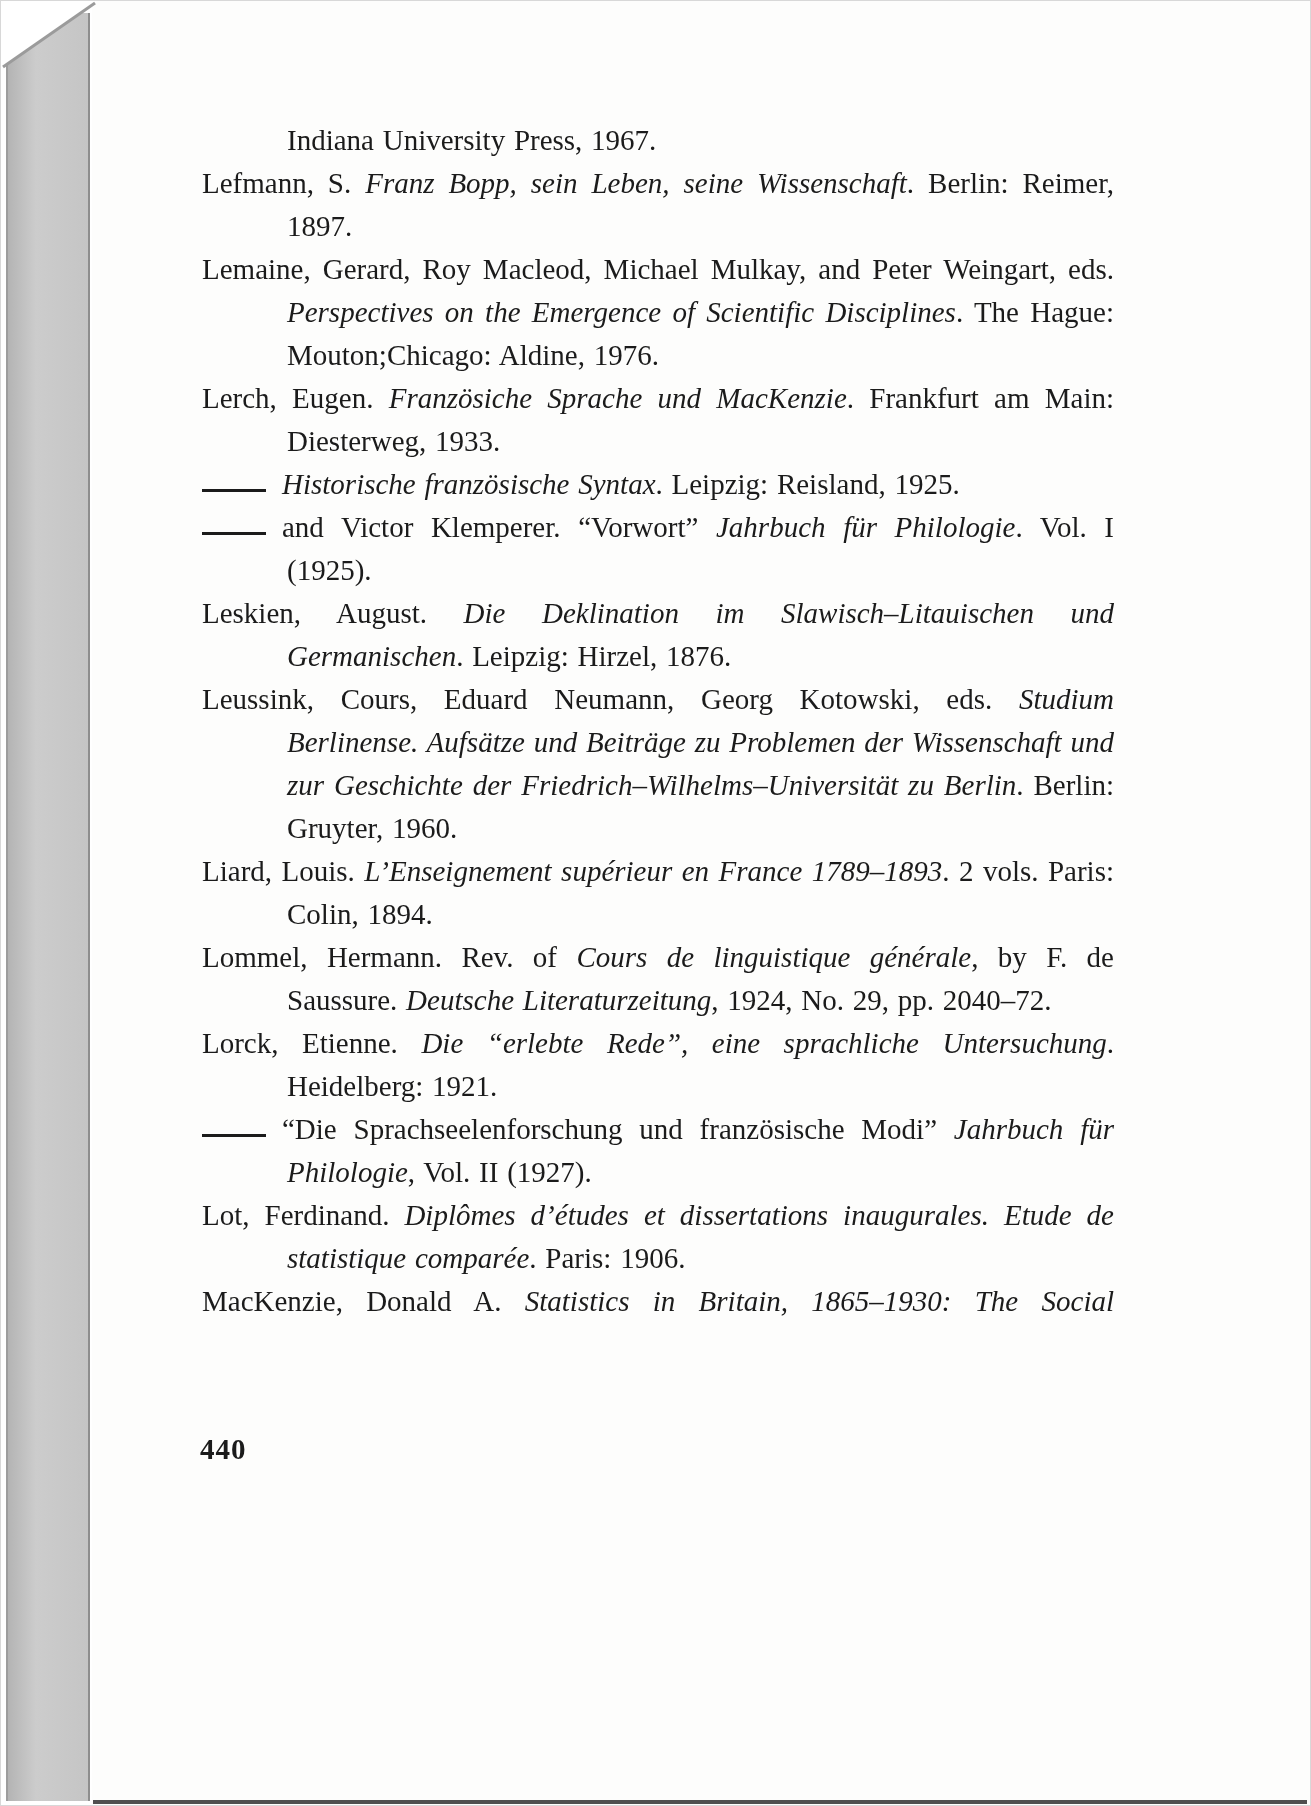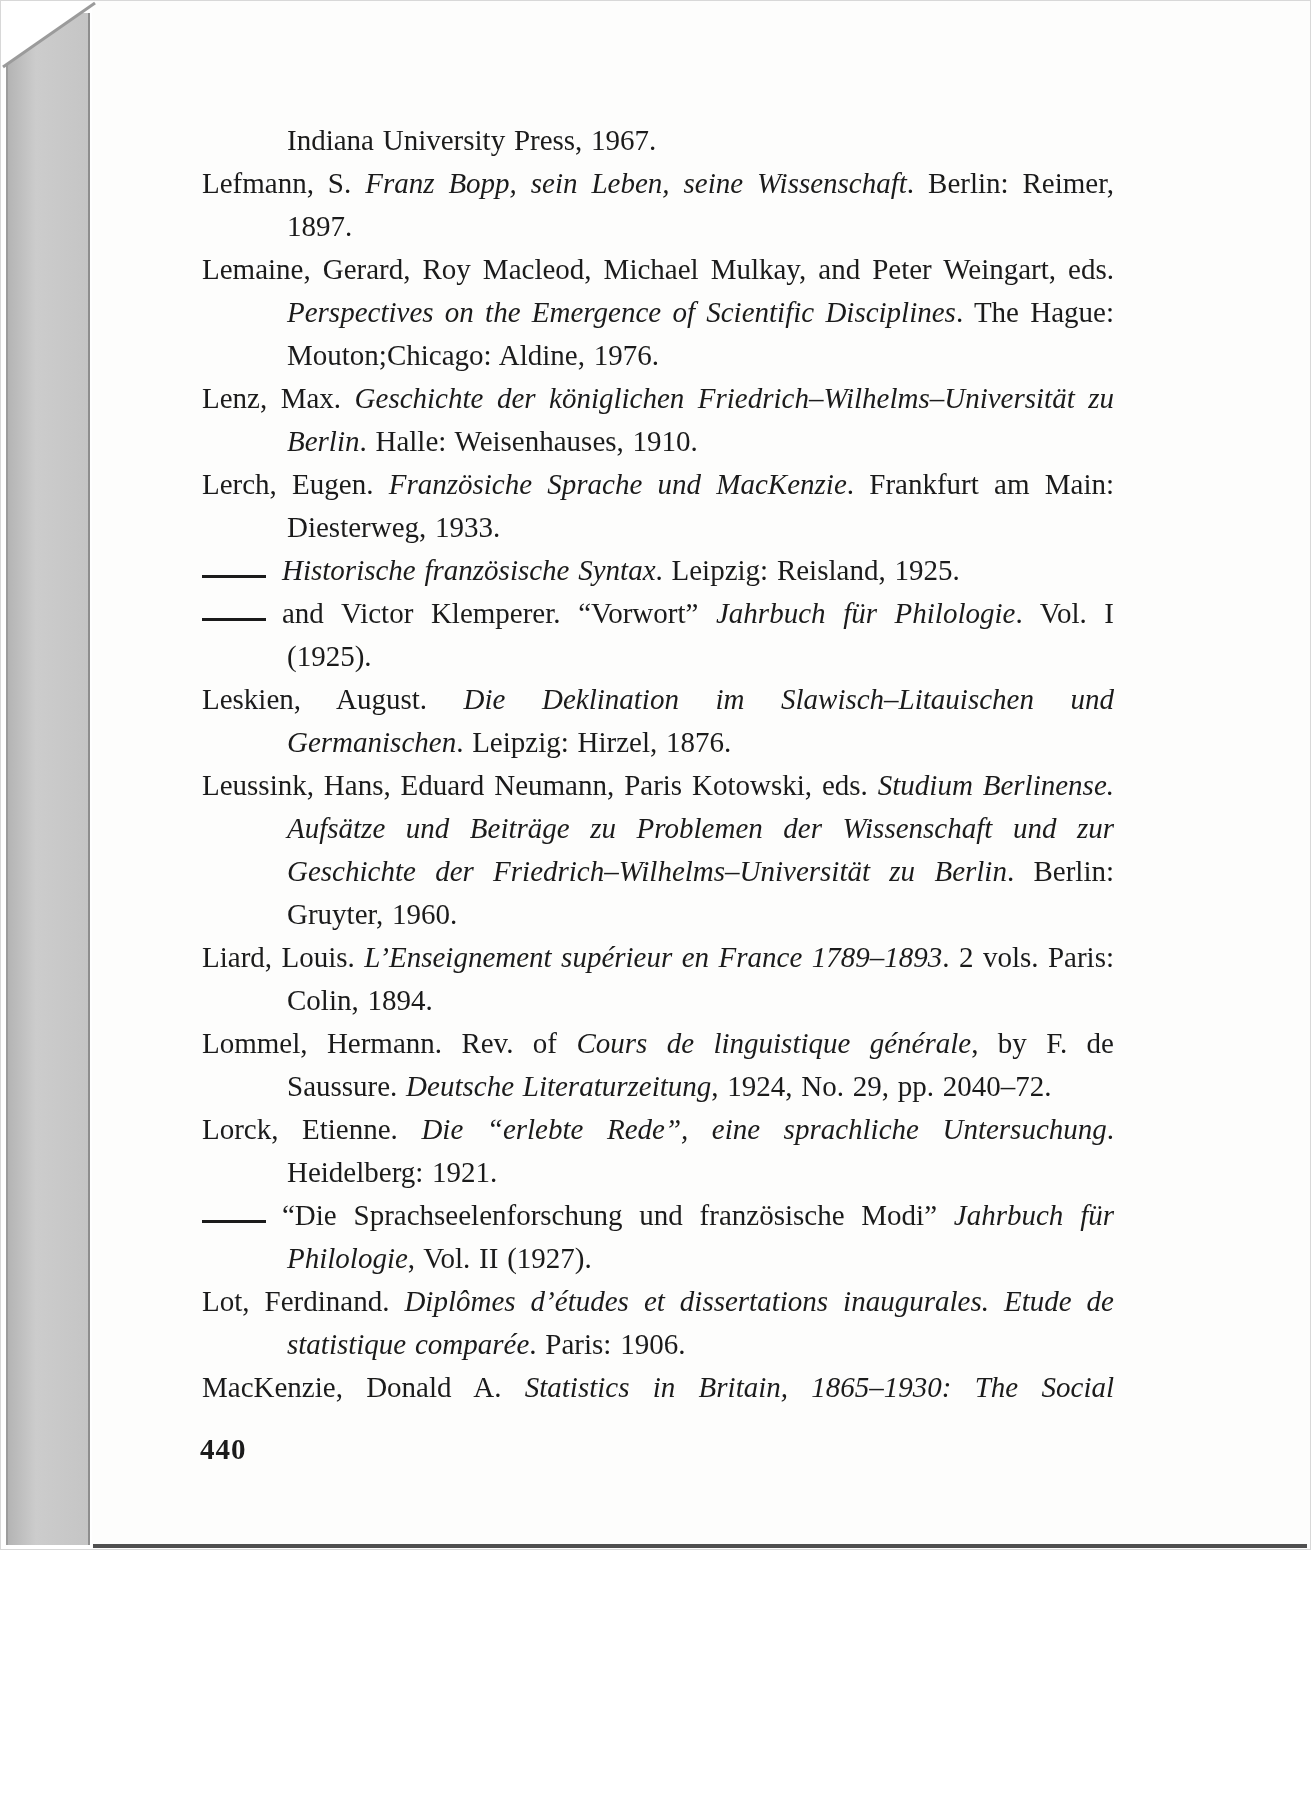--- a/index.html
+++ b/index.html
@@ -1,21 +1,21 @@
 <!DOCTYPE html>
 <html style="--page-bg: #fdfdfc; --text: #1b1b1b;"><head>
 <meta charset="utf-8">
 <style>
   * { box-sizing: border-box; }
   html, body { margin: 0; padding: 0; background: #ffffff; }
 
   .scan {
     position: relative;
     width: 1311px;
-    height: 1550px;
+    height: 1806px;
     background: #ffffff;
     border: 1px solid #d8d8d8;
     overflow: hidden;
     font-family: "Liberation Serif", "DejaVu Serif", serif;
   }
 
   .book-edge {
     position: absolute;
     left: 5px; top: 12px; bottom: 4px;
     width: 84px;
@@ -84,26 +84,25 @@
   <svg class="corner" width="96" height="68" viewBox="0 0 96 68" aria-hidden="true">
     <polygon points="0,0 96,0 0,68" fill="#ffffff"></polygon>
     <line x1="94" y1="2" x2="2" y2="66" stroke="#9b9b9b" stroke-width="3"></line>
   </svg>
 
   <div class="page">
     <div class="bibliography" id="bib">
         <p class="entry continuation"><span>Indiana University Press, 1967.</span></p>
         <p class="entry"><span>Lefmann, S. </span><span class="it">Franz Bopp, sein Leben, seine Wissenschaft</span><span>. Berlin: Reimer, 1897.</span></p>
         <p class="entry"><span>Lemaine, Gerard, Roy Macleod, Michael Mulkay, and Peter Weingart, eds. </span><span class="it">Perspectives on the Emergence of Scientific Disciplines</span><span>. The Hague: Mouton;Chicago: Aldine, 1976.</span></p>
-        <p class="entry"><span>Lenz, Max. </span><span class="it">Geschichte der königlichen Friedrich–Wilhelms–Universität zu Berlin</span><span>. Halle: Weisenhauses, 1910.</span></p>
         <p class="entry"><span>Lerch, Eugen. </span><span class="it">Französiche Sprache und MacKenzie</span><span>. Frankfurt am Main: Diesterweg, 1933.</span></p>
         <p class="entry"><span class="dash"></span><span class="it">Historische französische Syntax</span><span>. Leipzig: Reisland, 1925.</span></p>
         <p class="entry"><span class="dash"></span><span>and Victor Klemperer. “Vorwort” </span><span class="it">Jahrbuch für Philologie</span><span>. Vol. I (1925).</span></p>
         <p class="entry"><span>Leskien, August. </span><span class="it">Die Deklination im Slawisch–Litauischen und Germanischen</span><span>. Leipzig: Hirzel, 1876.</span></p>
-        <p class="entry"><span>Leussink, Hans, Eduard Neumann, Paris Kotowski, eds. </span><span class="it">Studium Berlinense. Aufsätze und Beiträge zu Problemen der Wissenschaft und zur Geschichte der Friedrich–Wilhelms–Universität zu Berlin</span><span>. Berlin: Gruyter, 1960.</span></p>
+        <p class="entry"><span>Leussink, Cours, Eduard Neumann, Georg Kotowski, eds. </span><span class="it">Studium Berlinense. Aufsätze und Beiträge zu Problemen der Wissenschaft und zur Geschichte der Friedrich–Wilhelms–Universität zu Berlin</span><span>. Berlin: Gruyter, 1960.</span></p>
         <p class="entry"><span>Liard, Louis. </span><span class="it">L’Enseignement supérieur en France 1789–1893</span><span>. 2 vols. Paris: Colin, 1894.</span></p>
         <p class="entry"><span>Lommel, Hermann. Rev. of </span><span class="it">Cours de linguistique générale</span><span>, by F. de Saussure. </span><span class="it">Deutsche Literaturzeitung</span><span>, 1924, No. 29, pp. 2040–72.</span></p>
         <p class="entry"><span>Lorck, Etienne. </span><span class="it">Die “erlebte Rede”, eine sprachliche Untersuchung</span><span>. Heidelberg: 1921.</span></p>
         <p class="entry"><span class="dash"></span><span>“Die Sprachseelenforschung und französische Modi” </span><span class="it">Jahrbuch für Philologie</span><span>, Vol. II (1927).</span></p>
         <p class="entry"><span>Lot, Ferdinand. </span><span class="it">Diplômes d’études et dissertations inaugurales. Etude de statistique comparée</span><span>. Paris: 1906.</span></p>
         <p class="entry justify-last"><span>MacKenzie, Donald A. </span><span class="it">Statistics in Britain, 1865–1930: The Social</span></p>
       </div>
     <div class="page-number">440</div>
   </div>
 

